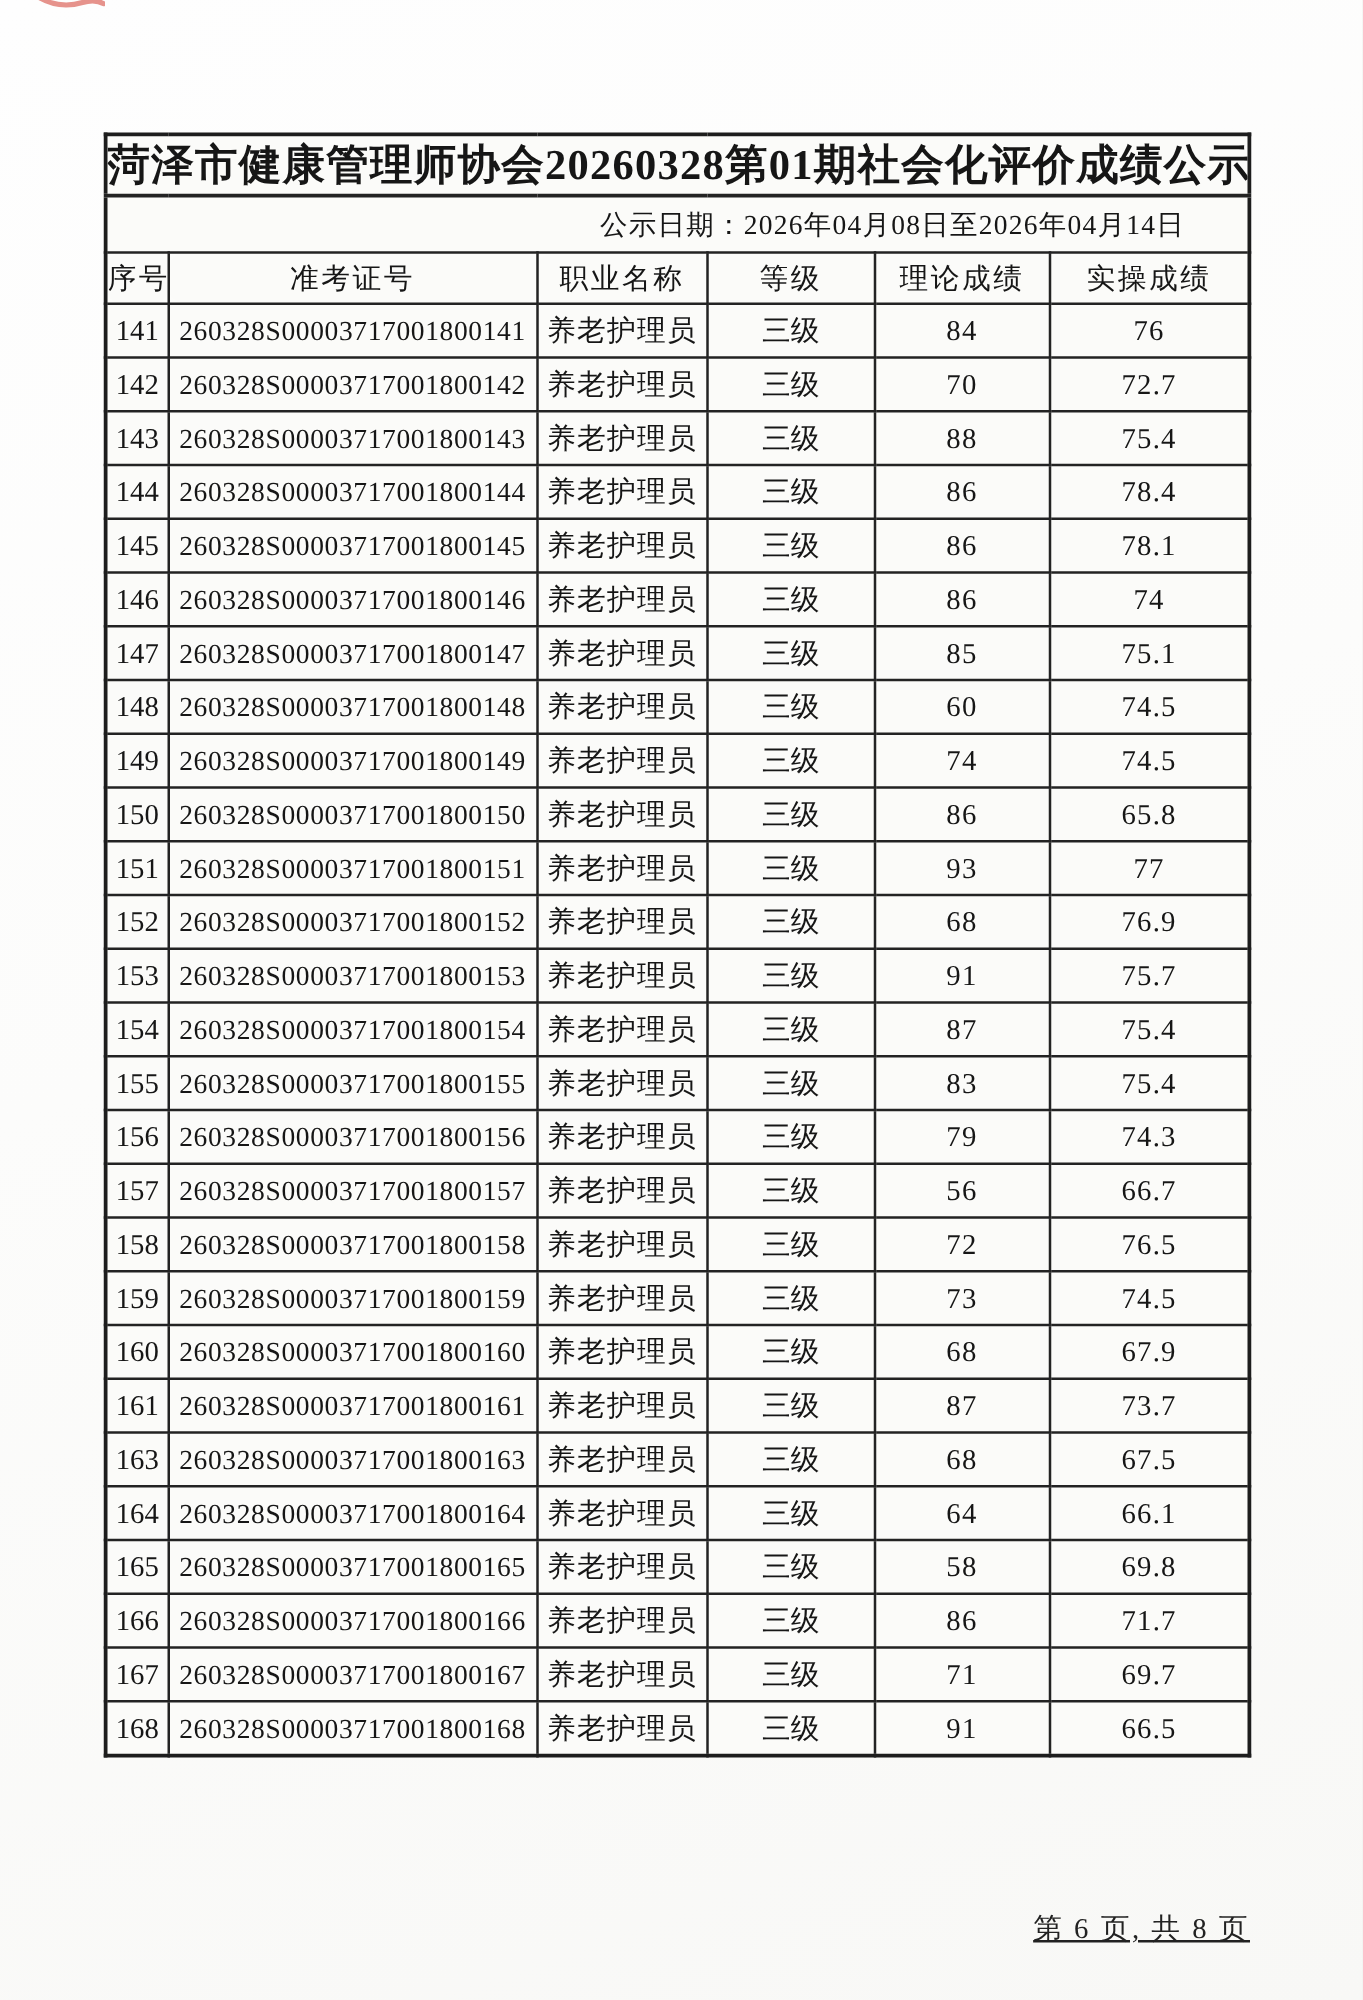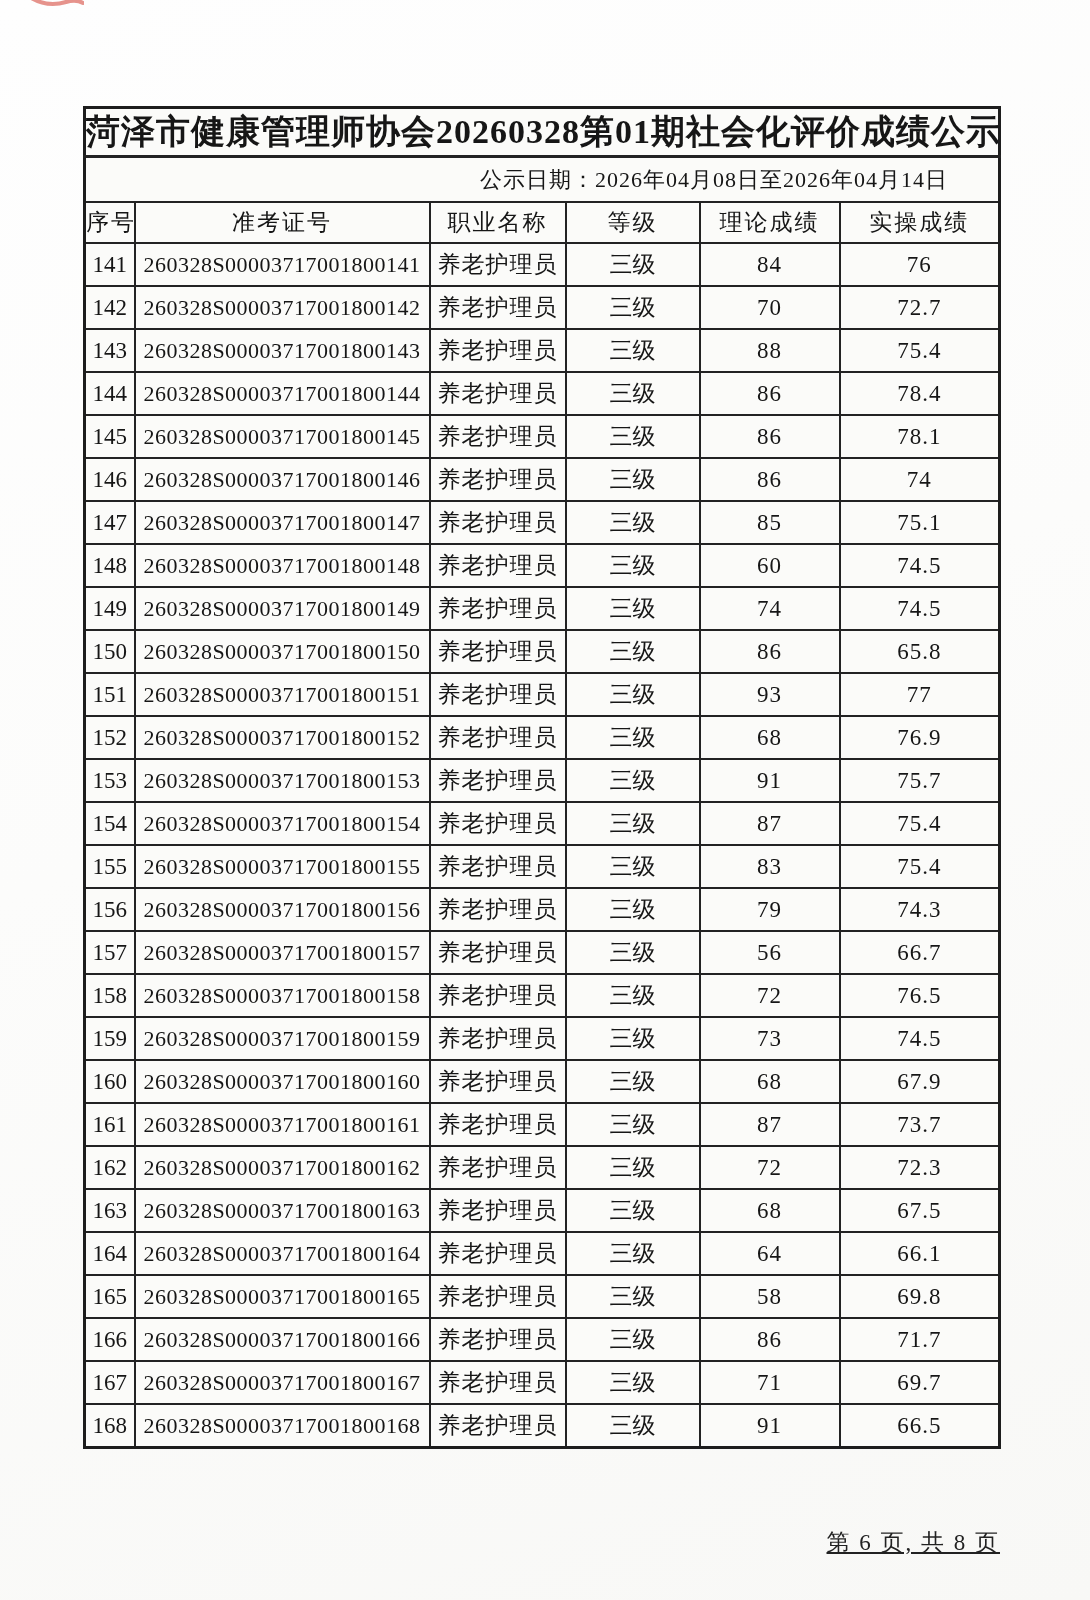--- a/index.html
+++ b/index.html
@@ -273,28 +273,20 @@
     </tr>
         <tr class="data-row">
       <td class="c-index">161</td>
       <td class="c-ticket">260328S00003717001800161</td>
       <td class="c-occupation">养老护理员</td>
       <td class="c-level">三级</td>
       <td class="c-score">87</td>
       <td class="c-score">73.7</td>
     </tr>
         <tr class="data-row">
-      <td class="c-index">162</td>
-      <td class="c-ticket">260328S00003717001800162</td>
-      <td class="c-occupation">养老护理员</td>
-      <td class="c-level">三级</td>
-      <td class="c-score">72</td>
-      <td class="c-score">72.3</td>
-    </tr>
-        <tr class="data-row">
       <td class="c-index">163</td>
       <td class="c-ticket">260328S00003717001800163</td>
       <td class="c-occupation">养老护理员</td>
       <td class="c-level">三级</td>
       <td class="c-score">68</td>
       <td class="c-score">67.5</td>
     </tr>
         <tr class="data-row">
       <td class="c-index">164</td>
       <td class="c-ticket">260328S00003717001800164</td>

